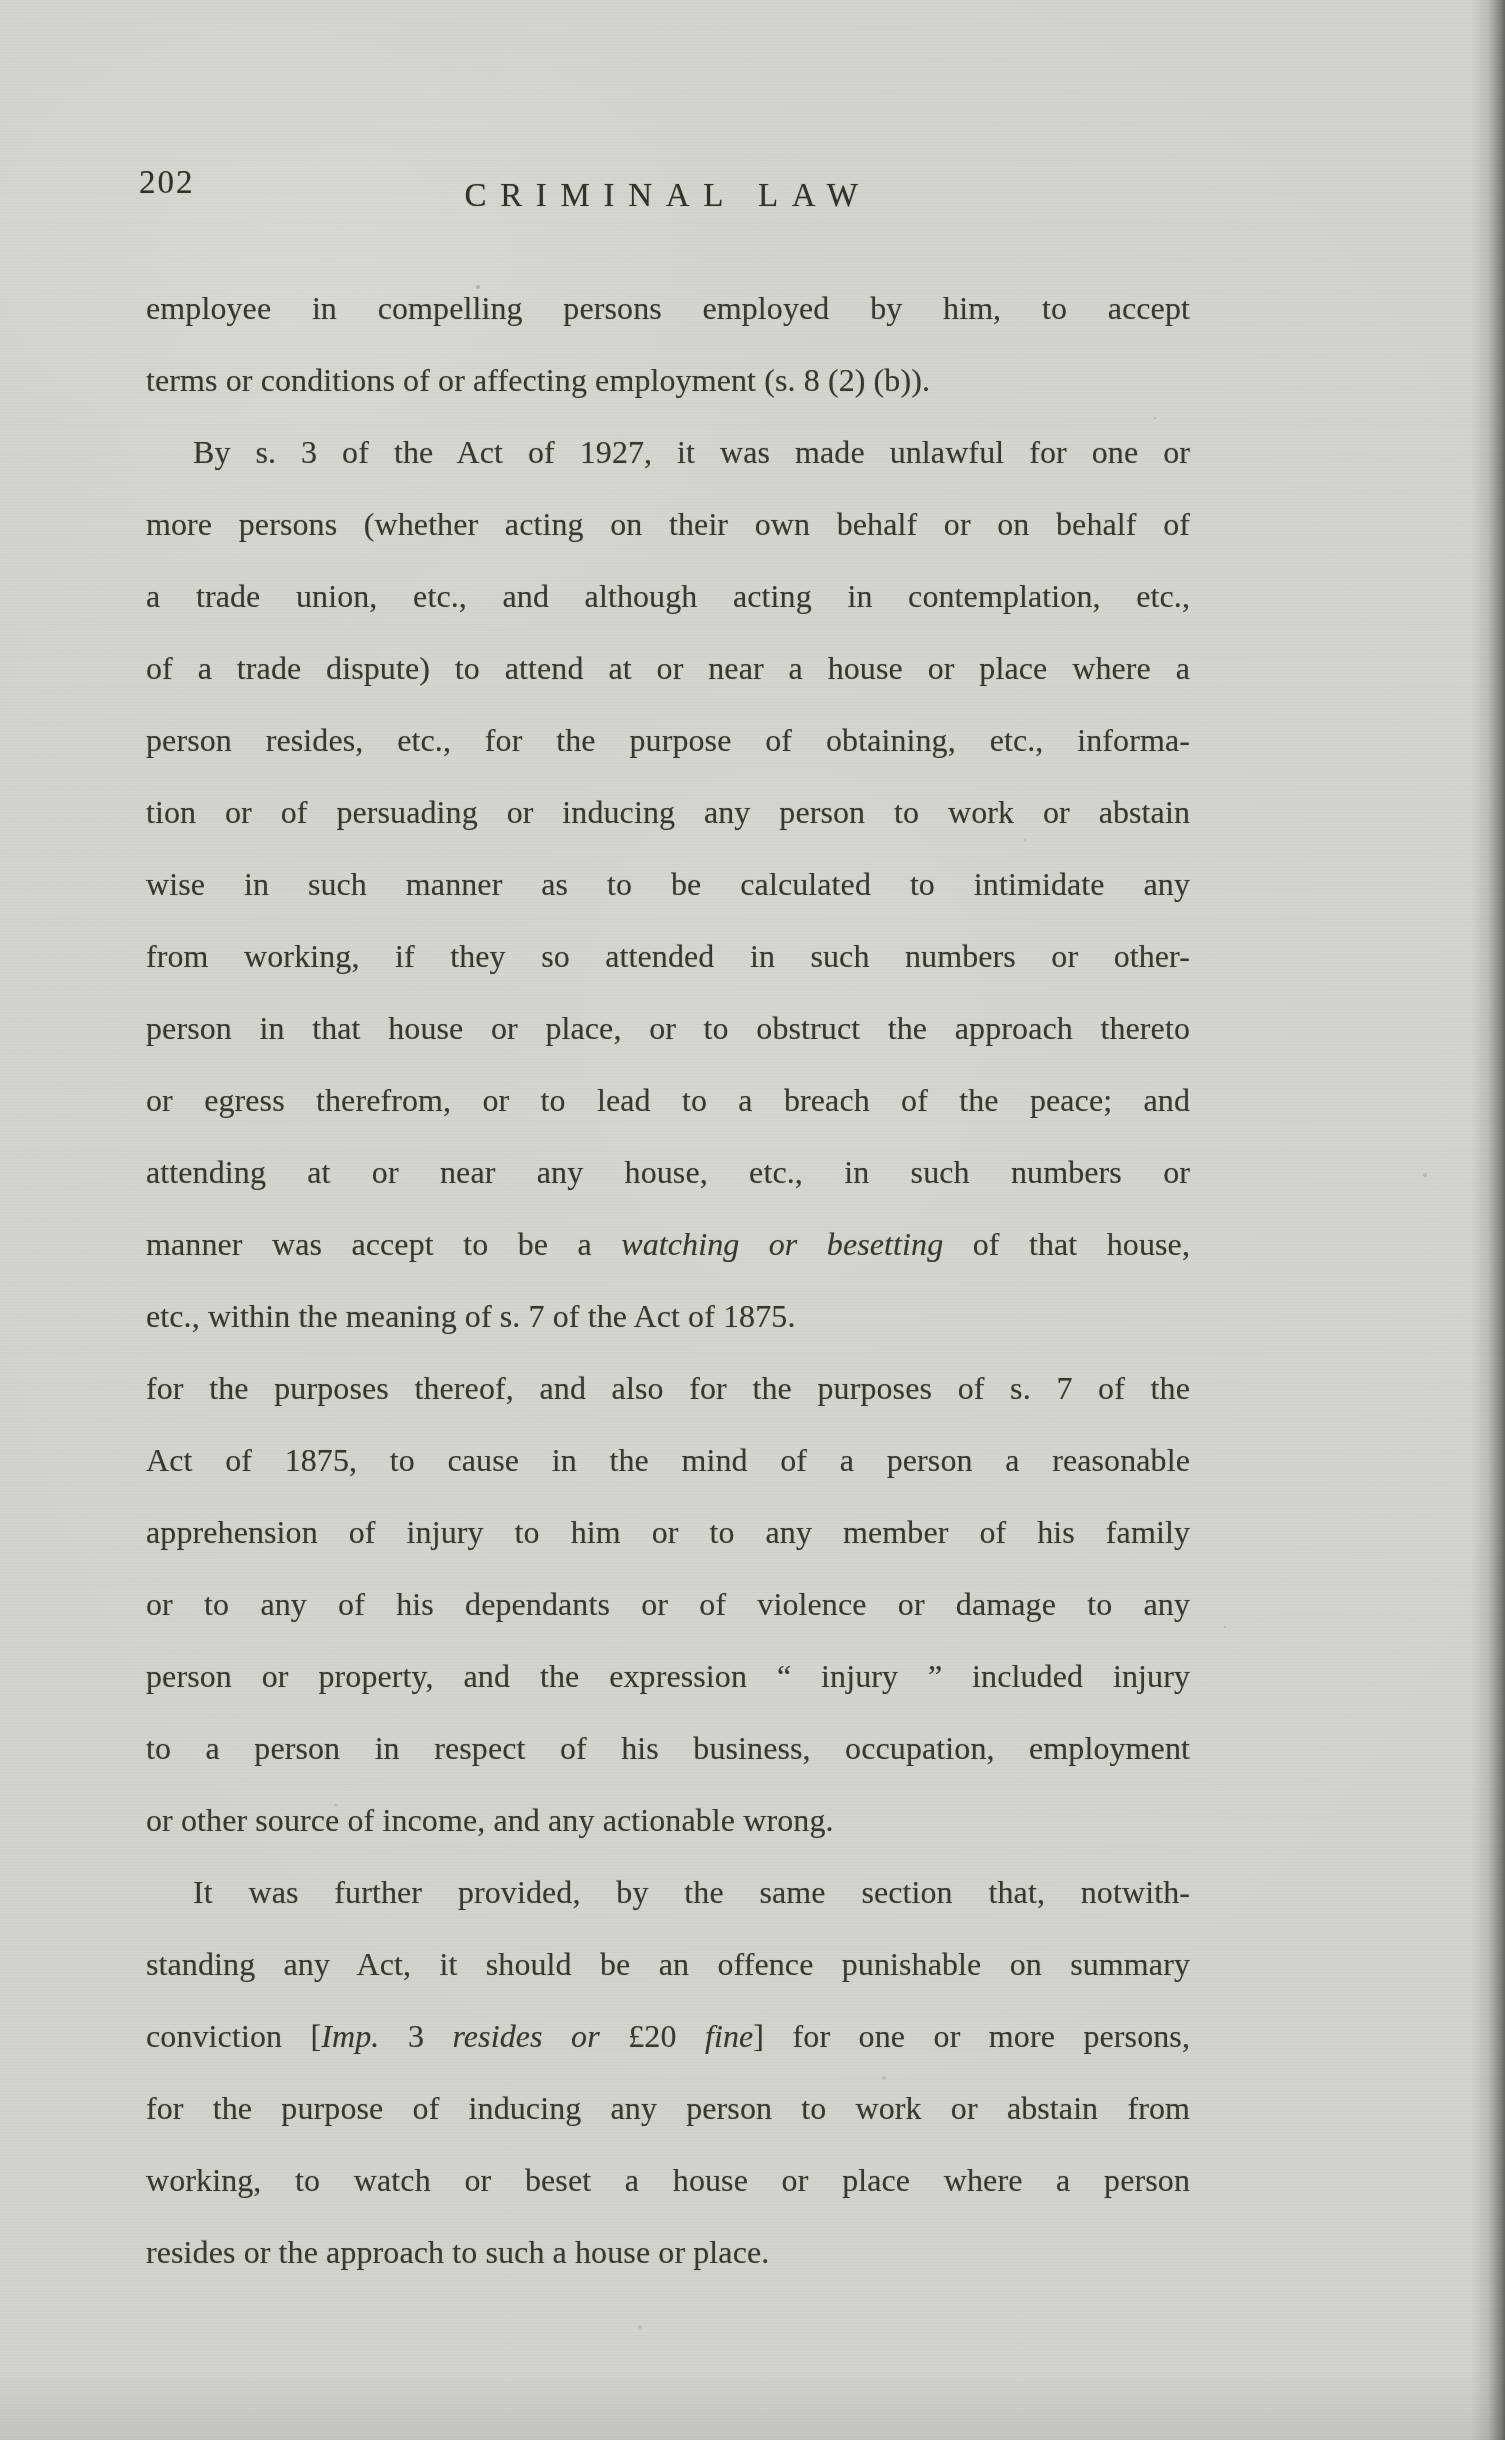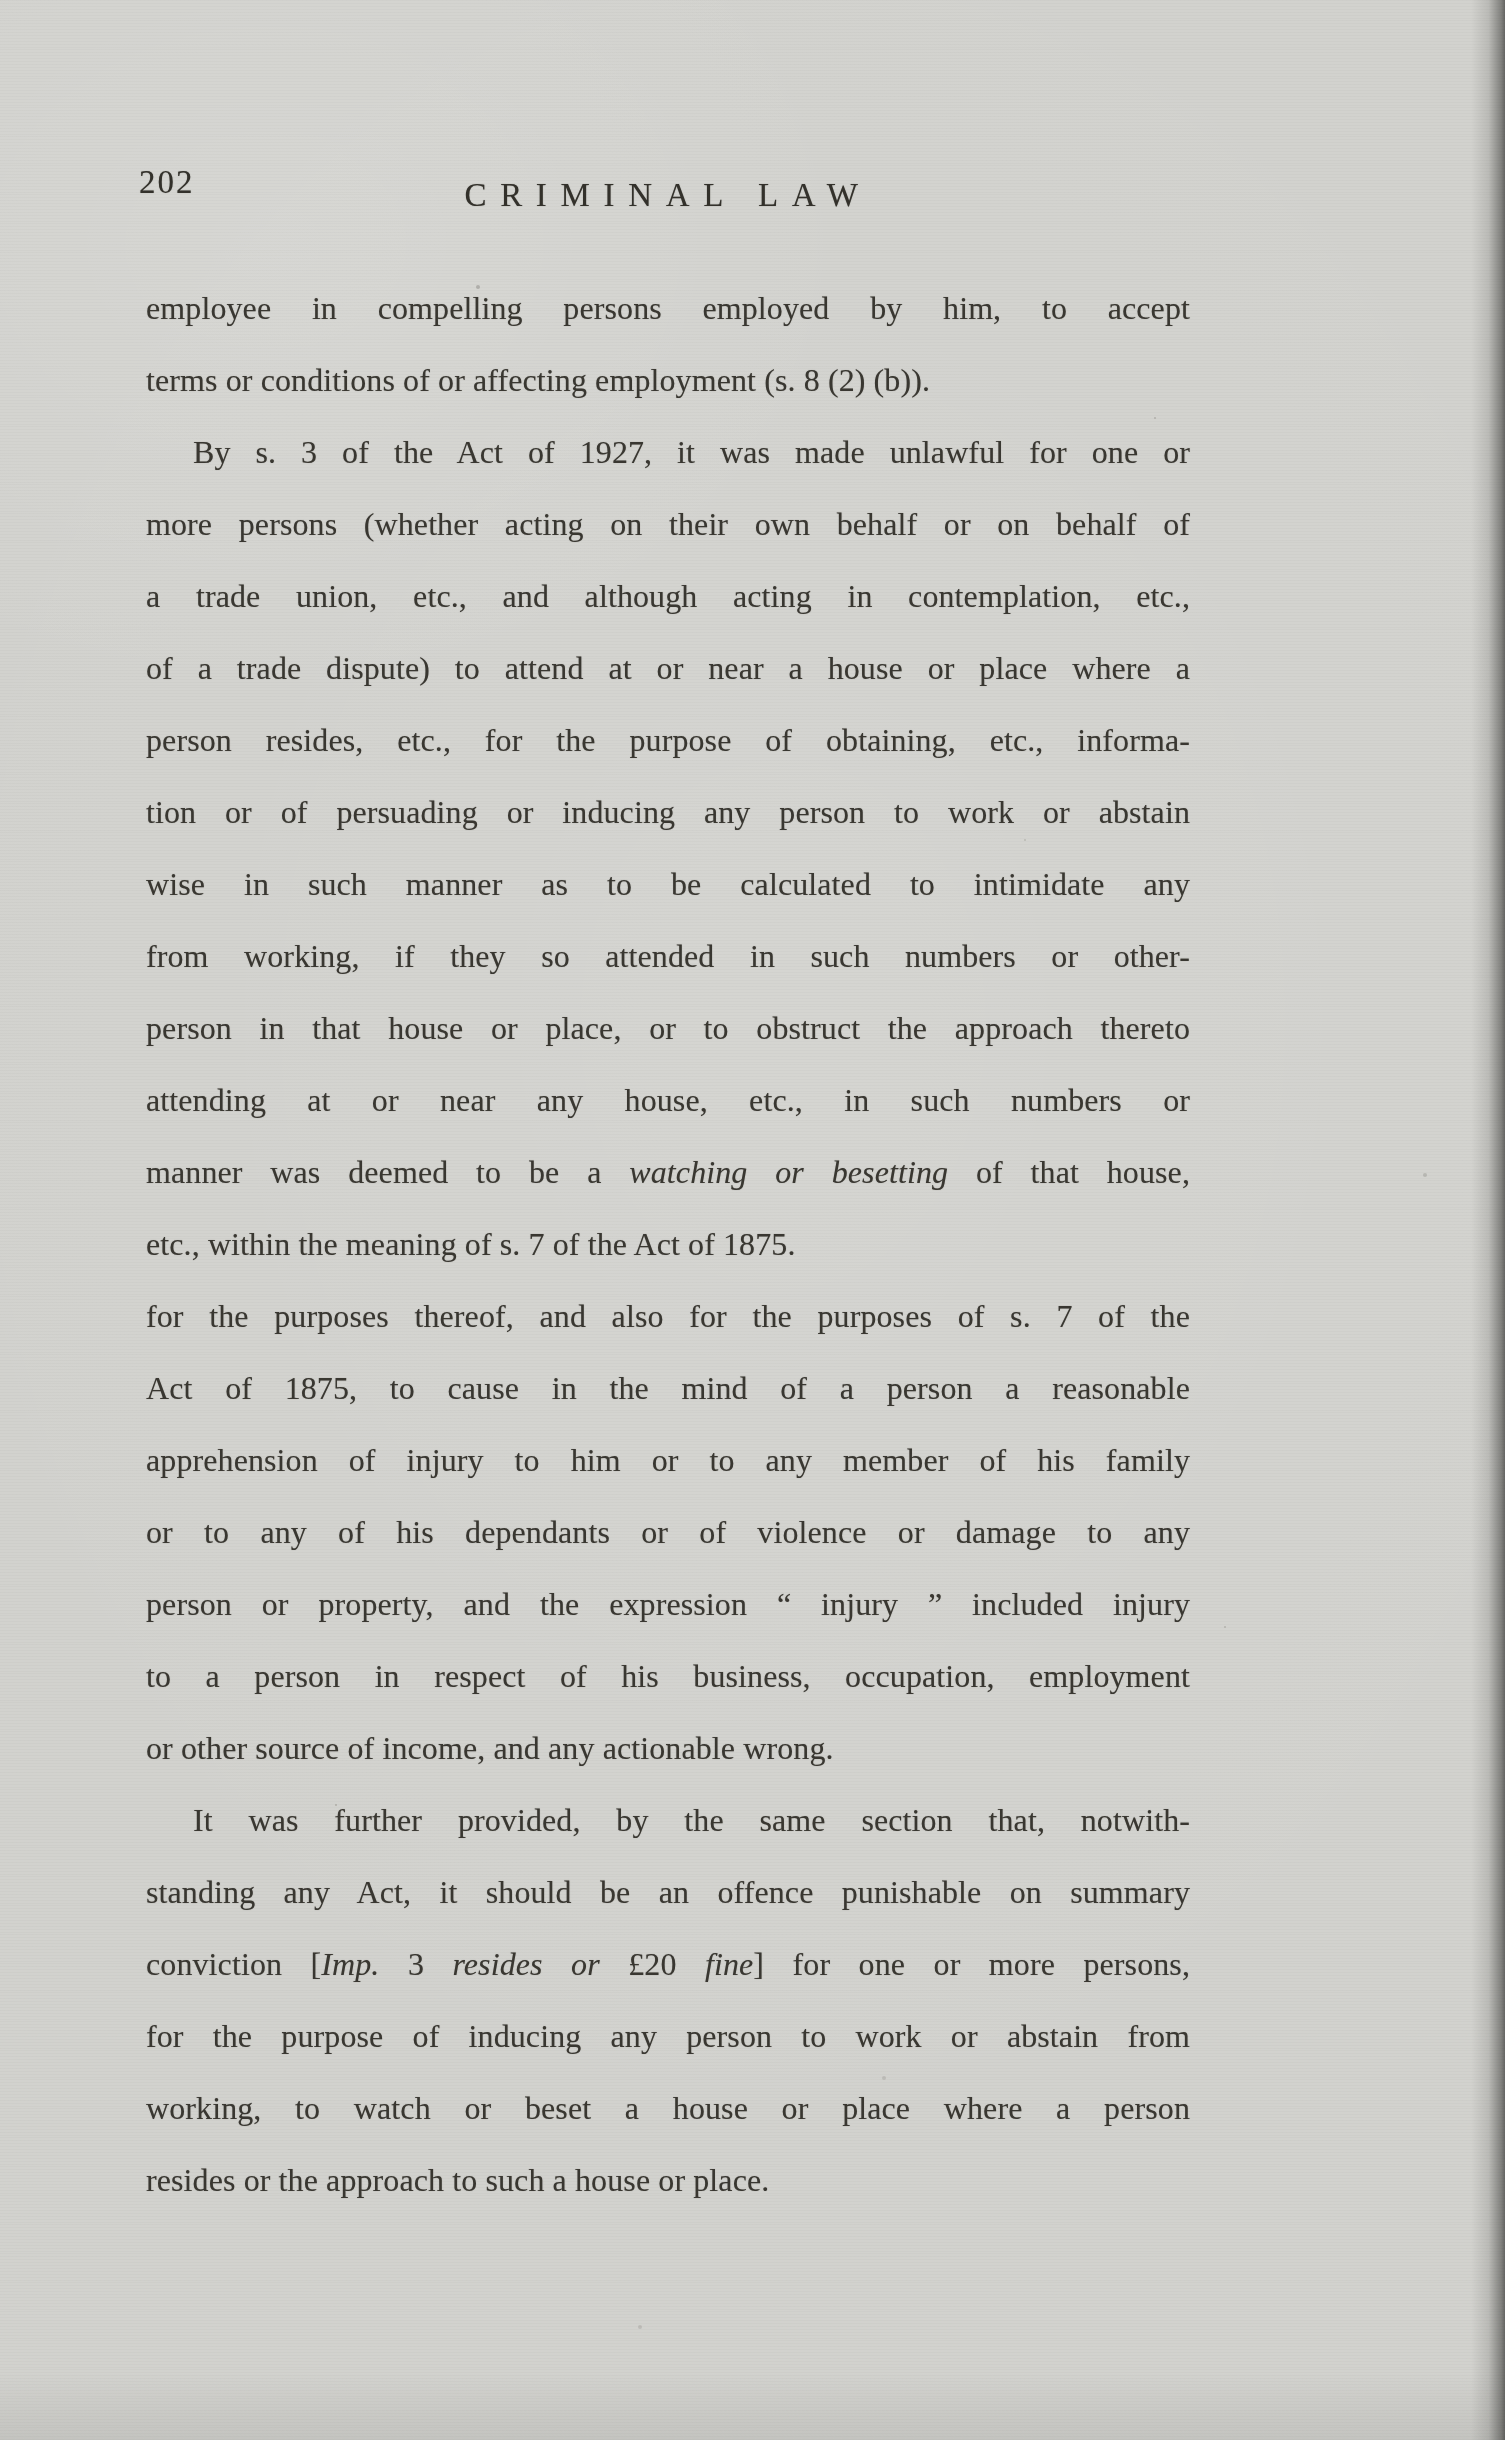--- a/index.html
+++ b/index.html
@@ -85,22 +85,23 @@
       <div class="paragraph">
         <div class="line indent"><span>By s. 3 of the Act of 1927, it was made unlawful for one or</span></div>
         <div class="line"><span>more persons (whether acting on their own behalf or on behalf of</span></div>
         <div class="line"><span>a trade union, etc., and although acting in contemplation, etc.,</span></div>
         <div class="line"><span>of a trade dispute) to attend at or near a house or place where a</span></div>
         <div class="line"><span>person resides, etc., for the purpose of obtaining, etc., informa-</span></div>
         <div class="line"><span>tion or of persuading or inducing any person to work or abstain</span></div>
         <div class="line"><span>wise in such manner as to be calculated to intimidate any</span></div>
         <div class="line"><span>from working, if they so attended in such numbers or other-</span></div>
         <div class="line"><span>person in that house or place, or to obstruct the approach thereto</span></div>
+        <div class="line"><span>or egress therefrom, or to lead to a breach of the peace; and</span></div>
         <div class="line"><span>attending at or near any house, etc., in such numbers or</span></div>
-        <div class="line"><span>manner was deemed to be a </span><i>watching or besetting</i><span> of that house,</span></div>
+        <div class="line"><span>manner was accept to be a </span><i>watching or besetting</i><span> of that house,</span></div>
         <div class="line last"><span>etc., within the meaning of s. 7 of the Act of 1875.</span></div>
       </div>
       <div class="paragraph">
         <div class="line"><span>for the purposes thereof, and also for the purposes of s. 7 of the</span></div>
         <div class="line"><span>Act of 1875, to cause in the mind of a person a reasonable</span></div>
         <div class="line"><span>apprehension of injury to him or to any member of his family</span></div>
         <div class="line"><span>or to any of his dependants or of violence or damage to any</span></div>
         <div class="line"><span>person or property, and the expression “ injury ” included injury</span></div>
         <div class="line"><span>to a person in respect of his business, occupation, employment</span></div>
         <div class="line last"><span>or other source of income, and any actionable wrong.</span></div>

